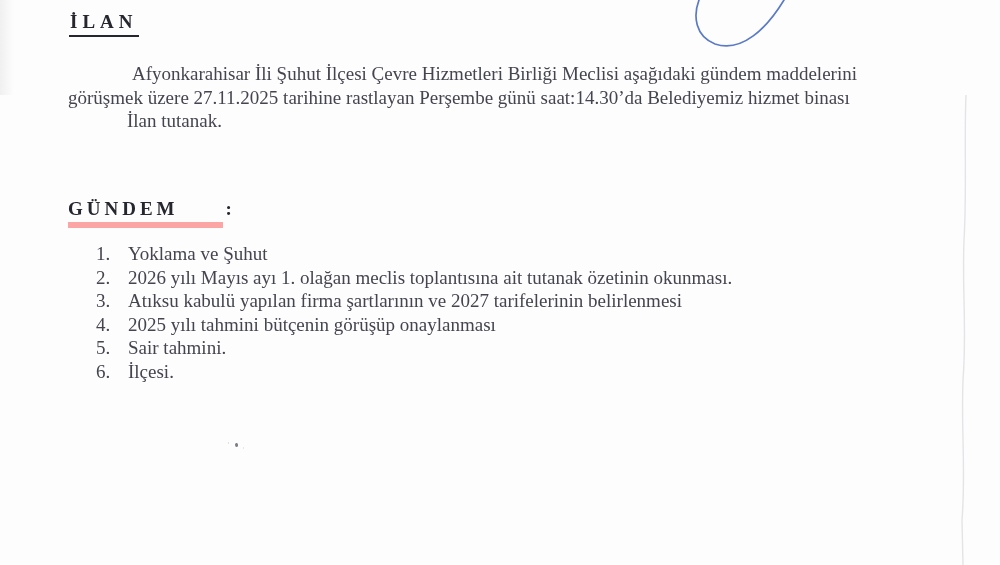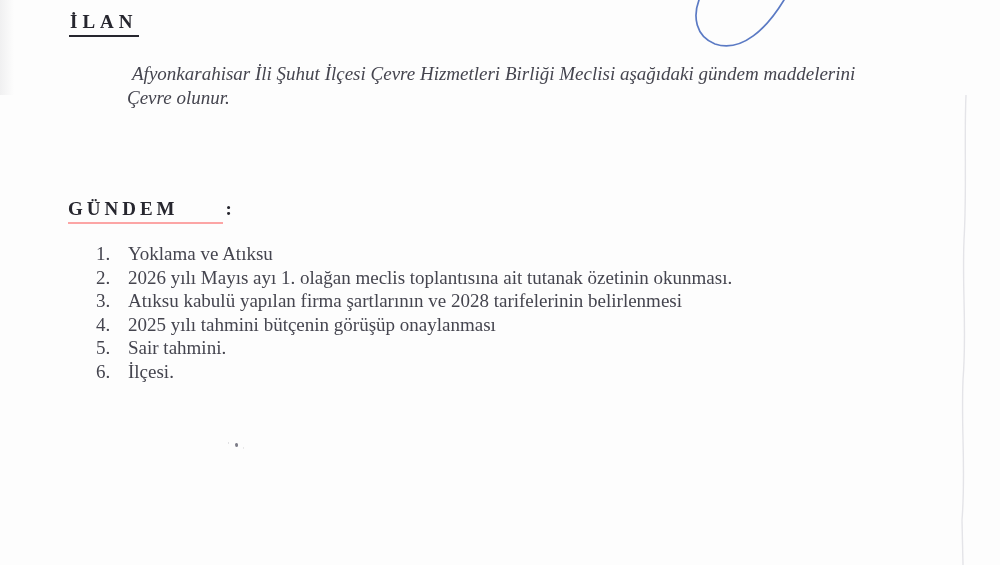--- a/index.html
+++ b/index.html
@@ -46,34 +46,33 @@
     border-bottom: 2px solid #26262e;
     padding: 0 1px 2px 1px;
   }
   .paragraph {
     position: absolute;
     left: 68px; top: 62px;
     width: 825px;
     font-size: 19px;
     line-height: 23.6px;
     color: #45454f;
-    font-style: italic;
   }
   .par-line-1 { padding-left: 64px; }
   .par-line-4 { padding-left: 59px; }
   .agenda-heading {
     position: absolute;
     left: 68px; top: 198px;
     font-size: 19px;
     font-weight: bold;
     color: #26262e;
   }
   .agenda-underlined {
     display: inline-block;
-    border-bottom: 2px solid #fca5a5;
+    border-bottom: 6px solid #fca5a5;
     padding-bottom: 2px;
     letter-spacing: 4px;
   }
   .agenda-tail {
     display: inline-block;
     width: 44px;
   }
   .agenda-colon {
     display: inline-block;
     margin-left: 3px;
@@ -113,39 +112,40 @@
   </svg>
 
   <svg class="pen-mark" viewBox="0 0 106 52" xmlns="http://www.w3.org/2000/svg">
     <path d="M 9 0 C 3 16, 5 36, 25 44 C 52 53, 77 28, 94 0" fill="none" stroke="#5b7ac4" stroke-width="1.7" stroke-linecap="round"></path>
   </svg>
 
   <div class="doc-title">İLAN</div>
 
   <div class="paragraph">
     <div class="par-line par-line-1">Afyonkarahisar İli Şuhut İlçesi Çevre Hizmetleri Birliği Meclisi aşağıdaki gündem maddelerini</div>
-    <div class="par-line par-line-4">Çevre olunur.</div>
+    <div class="par-line">görüşmek üzere 27.11.2025  tarihine rastlayan Perşembe günü saat:14.30’da Belediyemiz hizmet binası</div>
+    <div class="par-line par-line-4">İlan tutanak.</div>
   </div>
 
   <div class="agenda-heading">
     <span class="agenda-underlined"><span>GÜNDEM</span><span class="agenda-tail"></span></span><span class="agenda-colon">:</span>
   </div>
 
   <div class="agenda-list">
     <div class="agenda-item">
       <span class="agenda-num">1.</span>
-      <span class="agenda-text">Yoklama ve Atıksu</span>
+      <span class="agenda-text">Yoklama ve Şuhut</span>
     </div>
     <div class="agenda-item">
       <span class="agenda-num">2.</span>
       <span class="agenda-text">2026 yılı Mayıs ayı 1. olağan meclis toplantısına ait tutanak özetinin okunması.</span>
     </div>
     <div class="agenda-item">
       <span class="agenda-num">3.</span>
-      <span class="agenda-text">Atıksu kabulü yapılan firma şartlarının ve 2028 tarifelerinin belirlenmesi</span>
+      <span class="agenda-text">Atıksu kabulü yapılan firma şartlarının ve 2027 tarifelerinin belirlenmesi</span>
     </div>
     <div class="agenda-item">
       <span class="agenda-num">4.</span>
       <span class="agenda-text">2025 yılı tahmini bütçenin görüşüp onaylanması</span>
     </div>
     <div class="agenda-item">
       <span class="agenda-num">5.</span>
       <span class="agenda-text">Sair tahmini.</span>
     </div>
     <div class="agenda-item">

